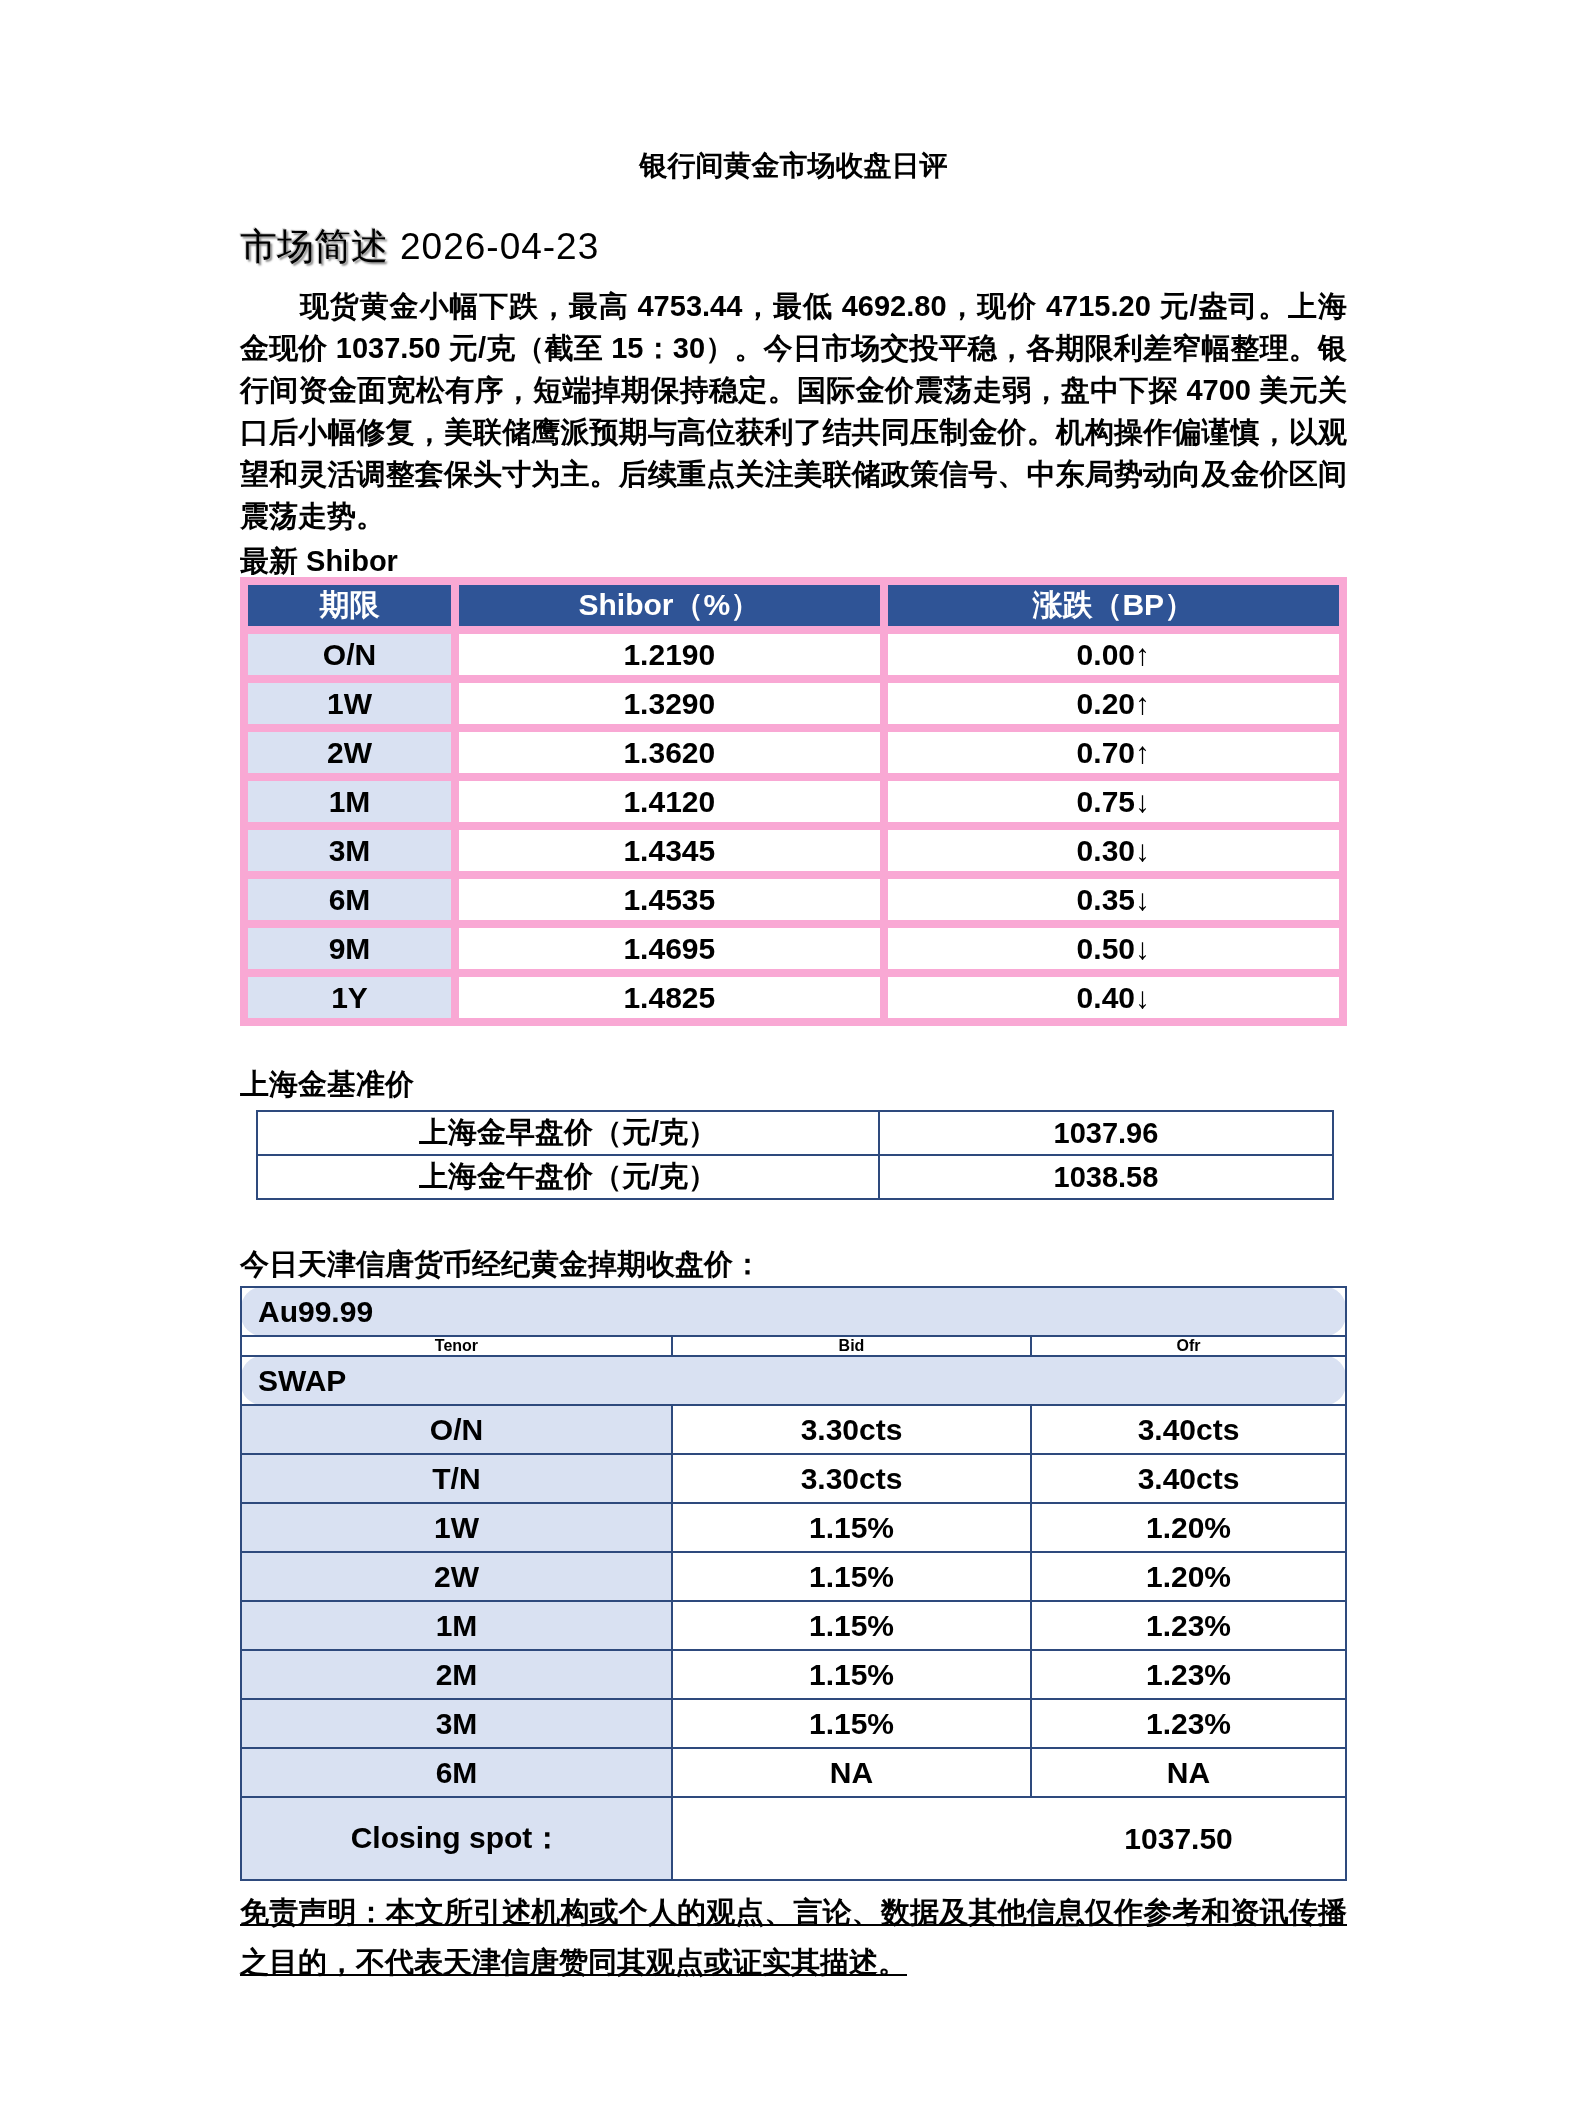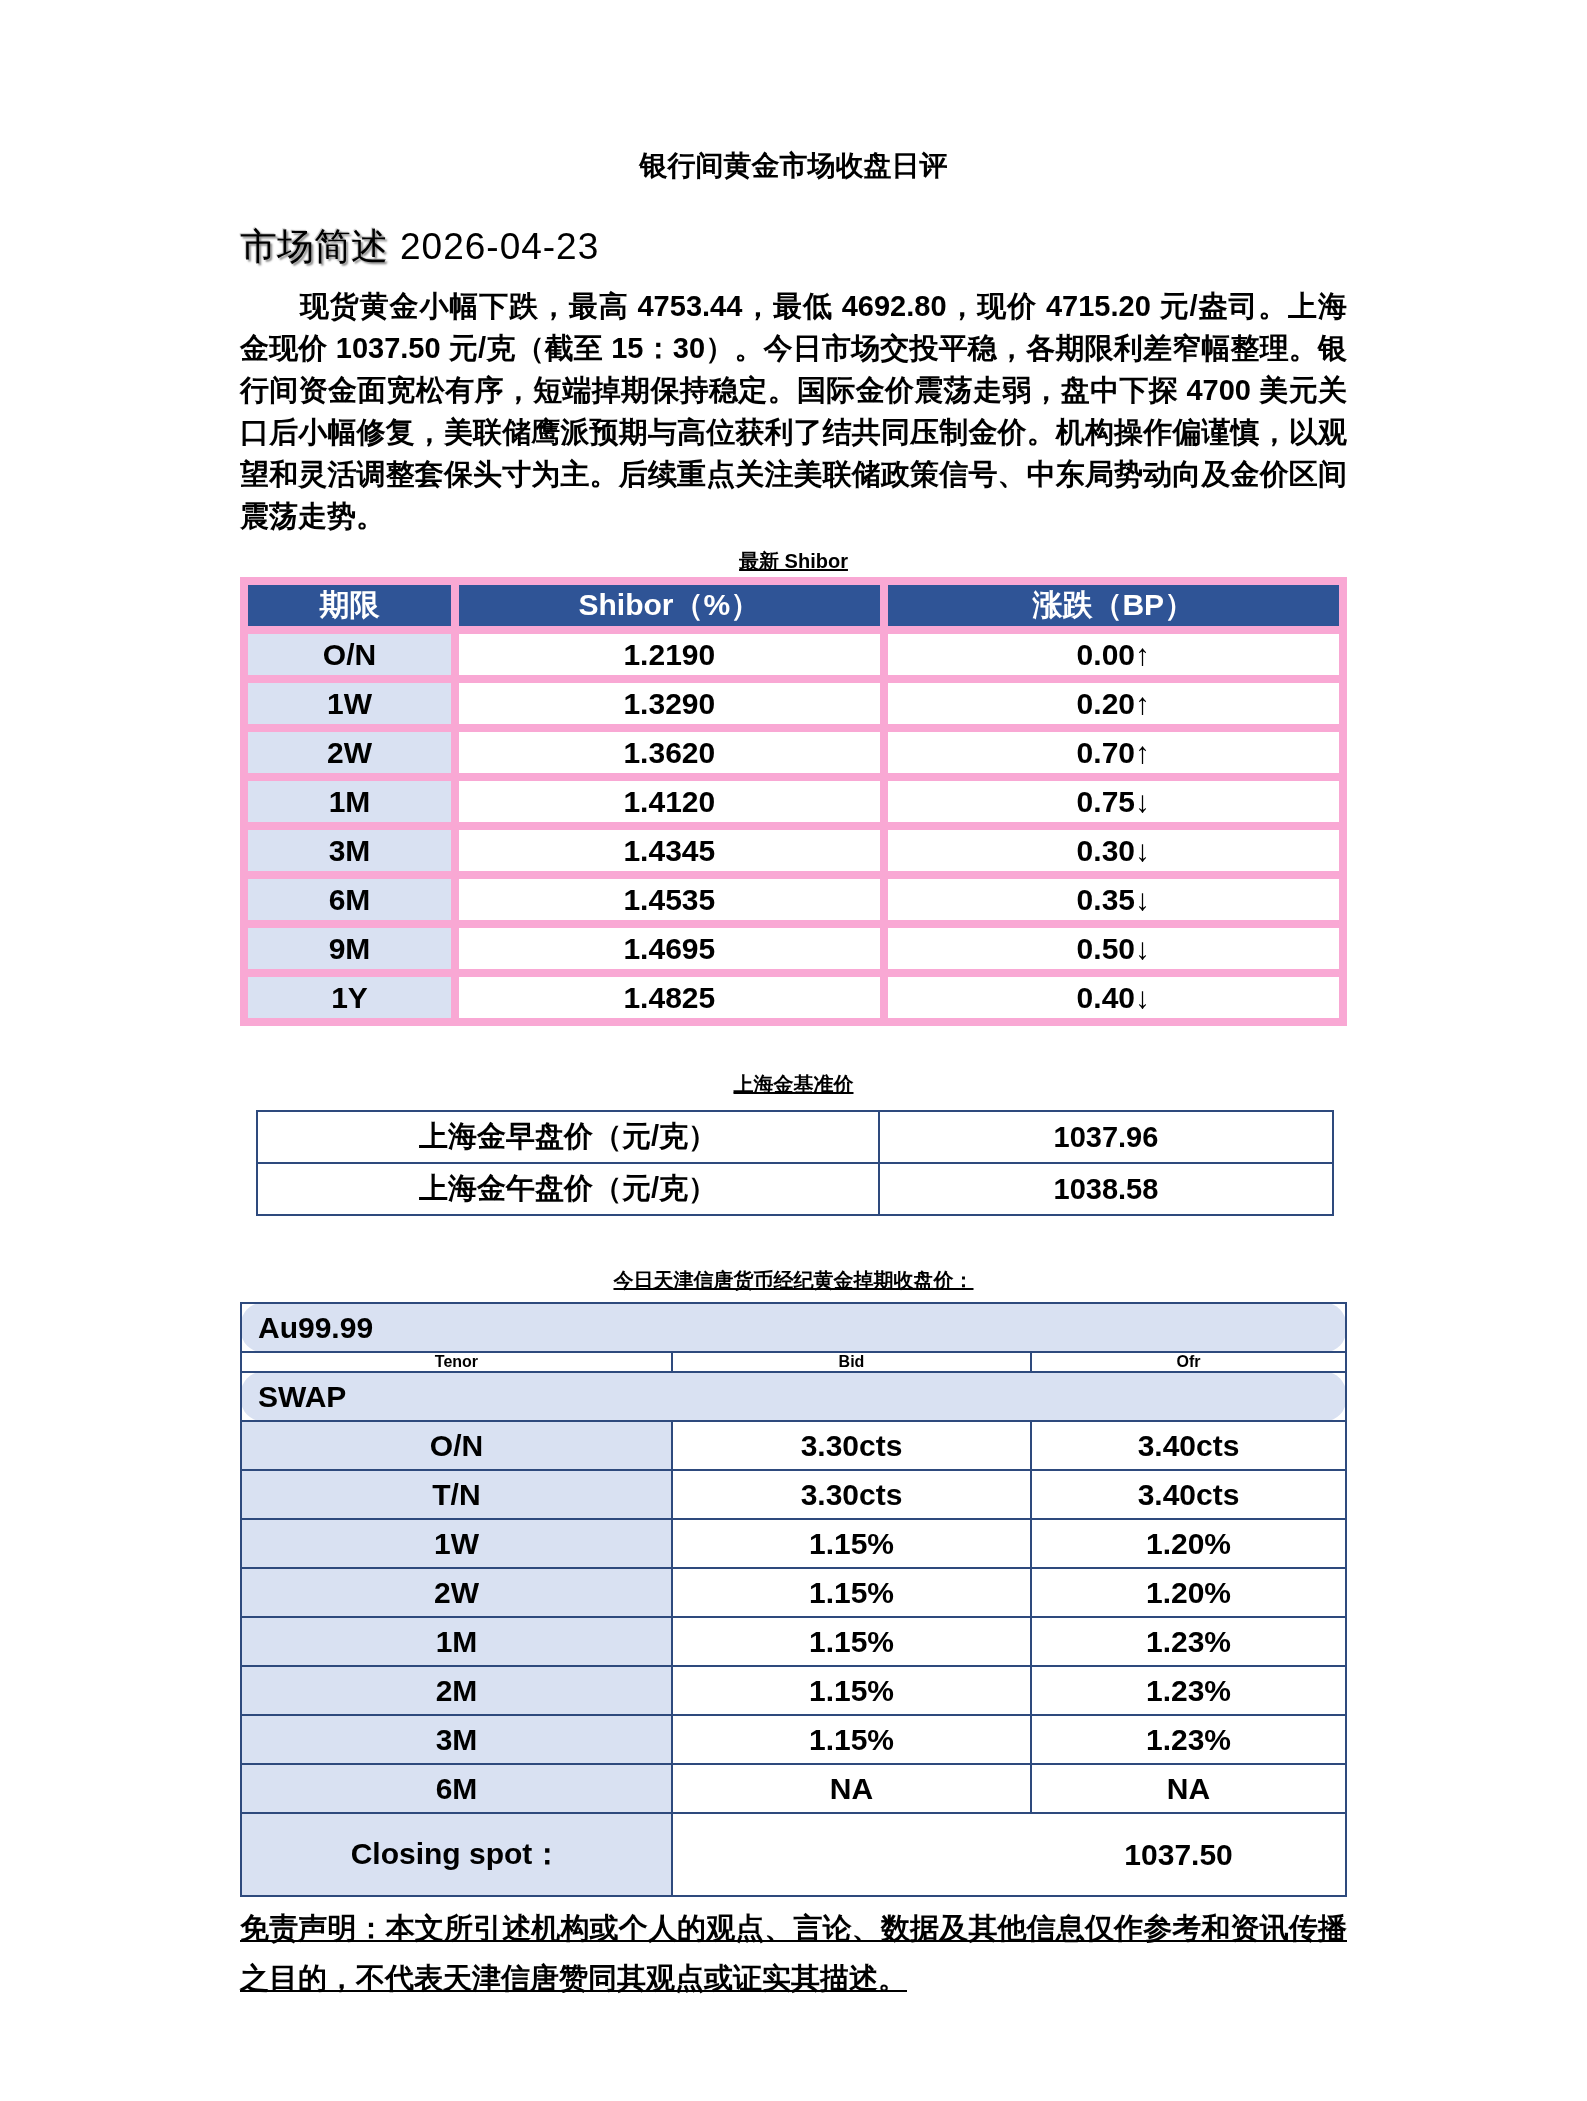--- a/index.html
+++ b/index.html
@@ -28,22 +28,22 @@
 
   .summary {
     margin-top: 16px;
     font-size: 29px; line-height: 42px;
     font-weight: 600;
     text-align: justify;
     text-indent: 60px;
   }
 
   .tbl-caption {
-    text-align: center; font-size: 20px; font-weight: bold;
-    margin-top: 8px; line-height: 32px; text-decoration: underline;
+    font-size: 29px; font-weight: bold;
+    margin-top: 8px; line-height: 32px;
   }
   .caption-shanghai { margin-top: 42px; }
   .caption-swap { margin-top: 48px; margin-bottom: 6px; }
 
   table { border-collapse: collapse; table-layout: fixed; width: 100%; }
   td, th { padding: 0 6px; text-align: center; vertical-align: middle; overflow: hidden; }
 
   
   .shibor { margin-top: 0; }
   .shibor th, .shibor td { border: 8px solid #f9a8d4; font-weight: bold; }
@@ -52,21 +52,21 @@
     height: 48px; font-size: 30px;
     border-bottom: 3px solid #ffffff;
   }
   .shibor tbody td { height: 49px; font-size: 30px; background: #ffffff; }
   .shibor tbody td.c0 { background: #d9e1f2; }
 
   
   .shanghai { width: 1078px; margin-left: 16px; margin-top: 10px; }
   .shanghai td {
     border: 2px solid #2e4a7d; background: #ffffff;
-    height: 52px; font-size: 29px; font-weight: bold;
+    height: 44px; font-size: 29px; font-weight: bold;
   }
 
   
   .swap th, .swap td { border: 2px solid #2e4a7d; font-weight: bold; }
   .swap .product-cell {
     background: #d9e1f2; text-align: left; padding-left: 16px;
     height: 49px; font-size: 30px; border-radius: 21px;
   }
   .swap tbody td { height: 49px; font-size: 30px; background: #ffffff; }
   .swap tbody td.c0 { background: #d9e1f2; }

